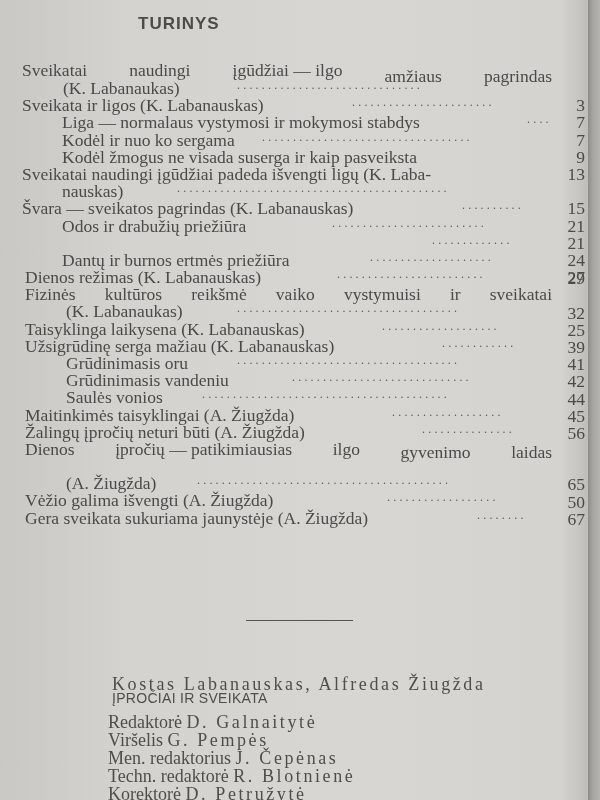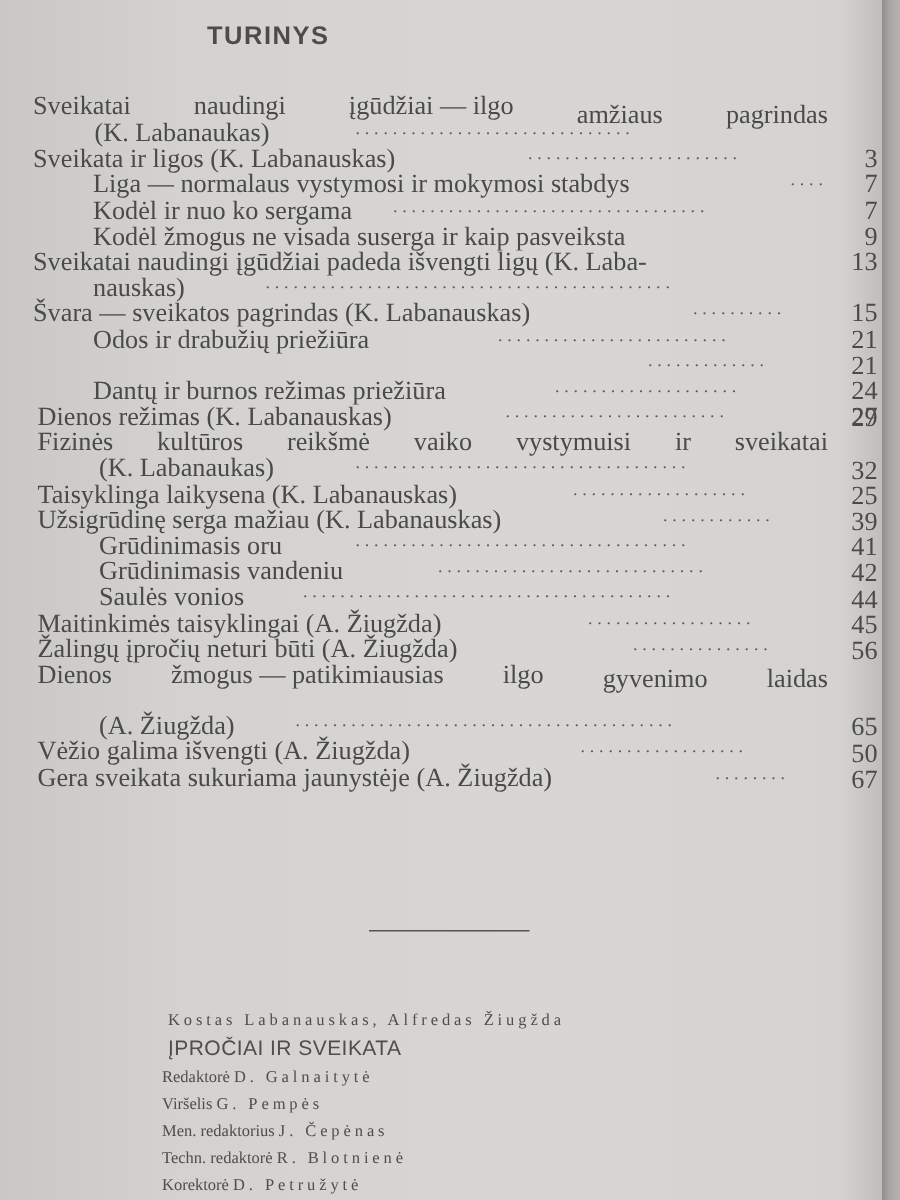--- a/index.html
+++ b/index.html
@@ -37,21 +37,21 @@
       position: absolute; right: 2px; top: 0; width: 34px; text-align: right;
       font-size: 17.5px;
     }
     .justify { display: flex; justify-content: space-between; width: 530px; }
     .rule {
       position: absolute; left: 246px; top: 620px; width: 107px; height: 0;
       border-top: 1.5px solid #55544f;
     }
     .imprint { position: absolute; left: 0; top: 0; }
     .imp {
-      position: absolute; font-size: 11px; white-space: nowrap; color: #4f4e4b;
+      position: absolute; font-size: 18px; white-space: nowrap; color: #4f4e4b;
     }
     .spaced { letter-spacing: 2.6px; }
     .book-title {
       font-family: "Liberation Sans", "DejaVu Sans", sans-serif;
       font-size: 14px; letter-spacing: 0.3px;
     }
   </style>
 </head>
 <body>
 
@@ -120,21 +120,21 @@
     <span class="dots" style="left:310px;width:220px">.........................</span>
     <span class="pg">21</span>
   </div>
 
   <div class="row">
     <span class="dots" style="left:410px;width:120px">.............</span>
     <span class="pg">21</span>
   </div>
 
   <div class="row">
-    <span class="txt" style="left:40px">Dantų ir burnos režimas priežiūra</span>
+    <span class="txt" style="left:40px">Dantų ir burnos ertmės priežiūra</span>
     <span class="dots" style="left:348px;width:182px">....................</span>
     <span class="pg">24</span>
   </div>
 
   <div class="row">
     <span class="txt" style="left:3px">Dienos režimas (K. Labanauskas)</span>
     <span class="dots" style="left:315px;width:215px">........................</span>
     <span class="pg">27</span>
   </div>
 
@@ -194,21 +194,21 @@
 
   <div class="row">
     <span class="txt" style="left:3px">Žalingų įpročių neturi būti (A. Žiugžda)</span>
     <span class="pg" style="top:-16px">45</span>
     <span class="dots" style="left:400px;width:130px">...............</span>
   </div>
 
   <div class="row">
     <div class="txt justify" style="left:3px;width:527px;">
       <span>Dienos</span>
-      <span>žmogus — patikimiausias</span>
+      <span>įpročių — patikimiausias</span>
       <span>ilgo</span>
       <span style="margin-top:3px">gyvenimo</span>
       <span style="margin-top:3px">laidas</span>
     </div>
     <span class="pg" style="top:-16px">56</span>
   </div>
 
   <div class="row" style="margin-top:17px">
     <span class="txt" style="left:44px">(A. Žiugžda)</span>
     <span class="dots" style="left:175px;width:355px">.........................................</span>

